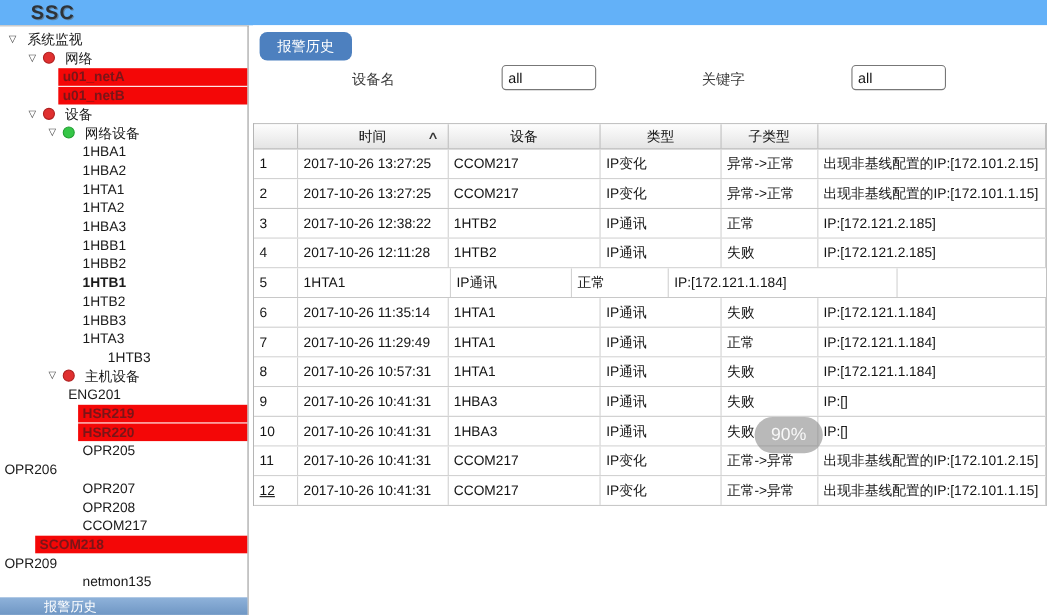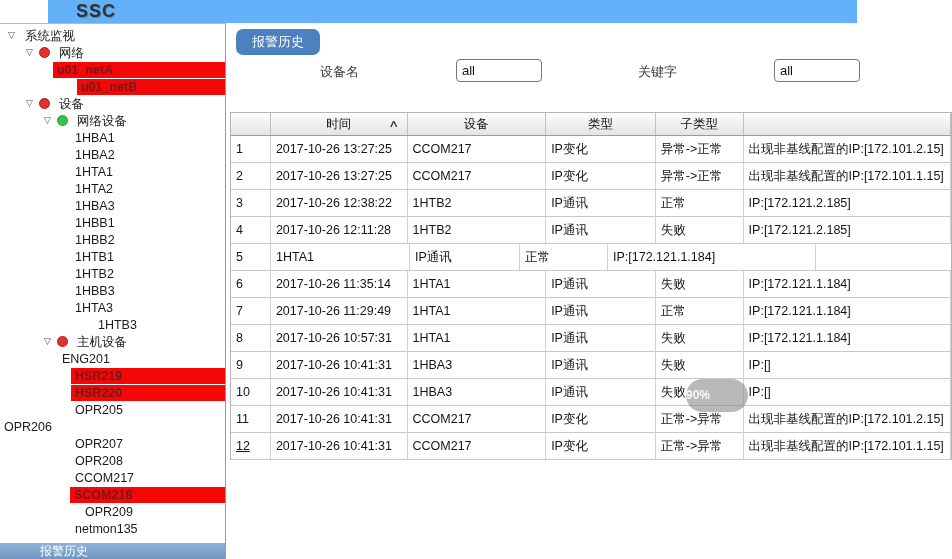--- a/index.html
+++ b/index.html
@@ -1,22 +1,22 @@
 <!DOCTYPE html>
 <html><head>
 <meta charset="utf-8">
 <style>
   * { margin:0; padding:0; box-sizing:border-box; }
   html,body { width:952px; height:559px; overflow:hidden; background:#fff;
     font-family:"Liberation Sans","DejaVu Sans",sans-serif; }
   body { position:relative; }
 
   
-  .topbar { position:absolute; left:0; top:0; width:809px; height:23px;
-    background:#63b1f8;margin-left:48px; }
+  .topbar { position:absolute; left:0; top:0; width:952px; height:23px;
+    background:#63b1f8; }
   .logo { position:absolute; left:28px; top:1px; font-size:18px; font-weight:800;
     color:#2e3338; letter-spacing:1px; text-shadow:1px 1px 0 rgba(90,90,90,.55); }
 
   
   .sidebar { position:absolute; left:0; top:23px; width:226px; height:536px;
     background:#fff; border-top:1px solid #b8b8b8; border-right:1px solid #9a9a9a; }
   .tree { position:absolute; left:0; top:3px; width:100%; height:517px; overflow:hidden; }
   .tree-item { display:flex; align-items:center; height:17px; font-size:12.5px; color:#1a1a1a; }
   .expander { color:#4a4a4a; font-size:9px; width:13px; flex:0 0 13px; line-height:17px; }
   .dot { width:11px; height:11px; border-radius:50%; margin-right:5px; flex:0 0 11px; }
@@ -49,21 +49,21 @@
     line-height:22px; border-right:1px solid #c0c0c0; overflow:hidden; }
   .sortcaret { position:absolute; right:9px; top:0; font-size:10px; color:#333;
     transform:scaleX(1.5); }
   .tr { display:flex; height:27px; border-bottom:1px solid #c8c8c8; background:#fff; }
   .td { font-size:12.5px; color:#141414; line-height:26px; padding-left:5px;
     border-right:1px solid #d2d2d2; white-space:nowrap; overflow:hidden; }
 
   
   .zoom-badge { position:absolute; left:686px; top:379px; width:62px; height:33px;
     background:rgba(128,128,128,0.55); border-radius:17px; color:rgba(255,255,255,0.9);
-    font-size:12px; font-weight:700; line-height:33px; z-index:9; }
+    font-size:16px; font-weight:400; text-align:center; line-height:33px; z-index:9; }
 </style>
 </head>
 <body>
 
 <div class="topbar">
   <span class="logo">SSC</span>
 </div>
 
 <div class="sidebar">
   <div class="tree" id="tree">
@@ -72,21 +72,21 @@
         <span class="tlabel">系统监视</span>
       </div>
       <div class="tree-item" style="padding-left: 26px;">
         <span class="expander">▽</span>
         <span class="dot red"></span>
         <span class="tlabel">网络</span>
       </div>
       <div class="tree-item" style="padding-left: 53px;">
         <span class="tlabel hl">u01_netA</span>
       </div>
-      <div class="tree-item" style="padding-left: 77px;">
+      <div class="tree-item" style="padding-left: 53px;">
         <span class="tlabel hl">u01_netB</span>
       </div>
       <div class="tree-item" style="padding-left: 26px;">
         <span class="expander">▽</span>
         <span class="dot red"></span>
         <span class="tlabel">设备</span>
       </div>
       <div class="tree-item" style="padding-left: 44px;">
         <span class="expander">▽</span>
         <span class="dot green"></span>
@@ -106,21 +106,21 @@
       </div>
       <div class="tree-item" style="padding-left: 71px;">
         <span class="tlabel">1HBA3</span>
       </div>
       <div class="tree-item" style="padding-left: 71px;">
         <span class="tlabel">1HBB1</span>
       </div>
       <div class="tree-item" style="padding-left: 71px;">
         <span class="tlabel">1HBB2</span>
       </div>
-      <div class="tree-item" style="padding-left: 71px;">
+      <div class="tree-item" style="padding-left: 71px; font-weight: bold;">
         <span class="tlabel">1HTB1</span>
       </div>
       <div class="tree-item" style="padding-left: 71px;">
         <span class="tlabel">1HTB2</span>
       </div>
       <div class="tree-item" style="padding-left: 71px;">
         <span class="tlabel">1HBB3</span>
       </div>
       <div class="tree-item" style="padding-left: 71px;">
         <span class="tlabel">1HTA3</span>
@@ -150,24 +150,24 @@
       </div>
       <div class="tree-item" style="padding-left: 71px; text-align: center;">
         <span class="tlabel">OPR207</span>
       </div>
       <div class="tree-item" style="padding-left: 71px;">
         <span class="tlabel">OPR208</span>
       </div>
       <div class="tree-item" style="padding-left: 71px;">
         <span class="tlabel">CCOM217</span>
       </div>
-      <div class="tree-item" style="padding-left: 70px;">
+      <div class="tree-item" style="padding-left: 32px;">
         <span class="tlabel hl">SCOM218</span>
       </div>
-      <div class="tree-item" style="padding-left: 71px; margin-left: 10px;">
+      <div class="tree-item" style="">
         <span class="tlabel">OPR209</span>
       </div>
       <div class="tree-item" style="padding-left: 71px;">
         <span class="tlabel">netmon135</span>
       </div>
     </div>
   <div class="sidebar-bottom">报警历史</div>
 </div>
 
 <div class="main">

